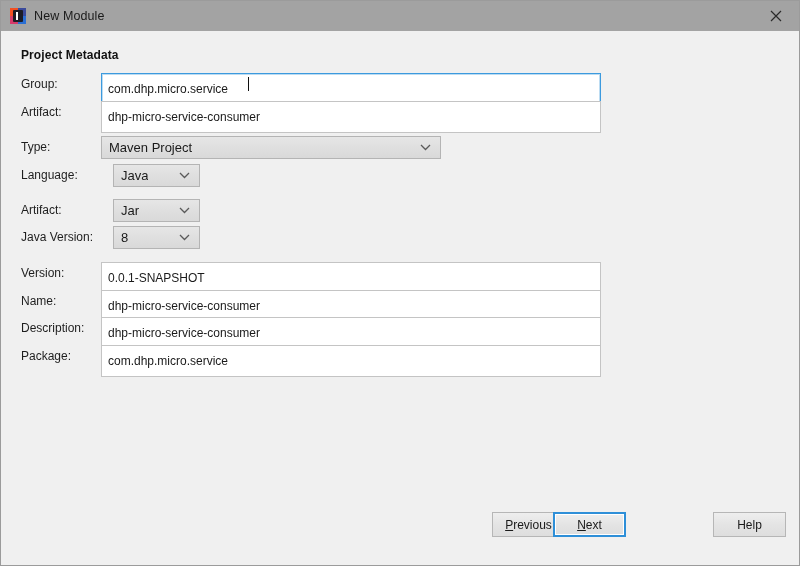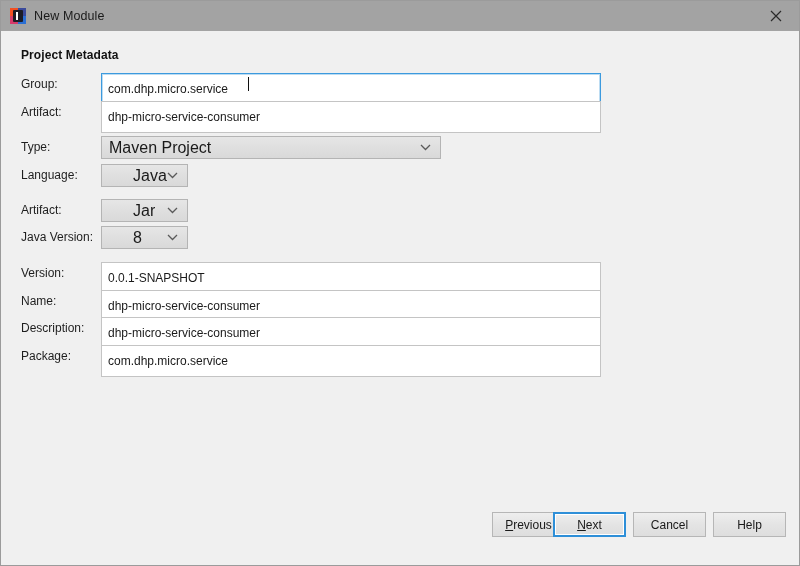--- a/index.html
+++ b/index.html
@@ -163,21 +163,21 @@
     height: 23px;
     box-sizing: border-box;
     background: linear-gradient(to bottom, #e6e6e6 0%, #dfdfdf 50%, #d9d9d9 100%);
     border: 1px solid #b4b4b4;
     display: flex;
     align-items: center;
     cursor: default;
   }
   .combo .combo-text {
     padding-left: 7px;
-    font-size: 16px;
+    font-size: 13px;
     color: #1a1a1a;
     white-space: nowrap;
     overflow: hidden;
   }
   .combo .combo-hint {
     color: #a8a8a8;
     margin-left: 5px;
     font-size: 12px;
   }
   .combo .chev {
@@ -185,23 +185,22 @@
     margin-right: 9px;
     flex: 0 0 auto;
     display: block;
   }
 
   .combo-type {
     left: 100px;
     width: 340px;
   }
   .combo-small {
-    left: 100px;
+    left: 112px;
     width: 87px;
-    padding-left: 24px;
   }
 
   
   .buttonbar {
     position: absolute;
     left: 0;
     bottom: 0;
     width: 798px;
     height: 56px;
   }
@@ -324,22 +323,19 @@
       <input class="textinput" type="text" style="width: 500px;" placeholder="" value="com.dhp.micro.service">
     </div>
 
     <div class="buttonbar">
       <div class="btn" style="left:491px;top:3px;">
         <span><span class="mnemonic">P</span>revious</span>
       </div>
       <div class="btn default" style="left:552px;top:3px;">
         <span><span class="mnemonic">N</span>ext</span>
       </div>
-      <div class="btn" style="left:632px;top:3px;">
-        <span>Cancel</span>
-      </div>
       <div class="btn" style="left:712px;top:3px;">
         <span>Help</span>
       </div>
     </div>
 
   </div>
 </div>
 
 </body></html>

